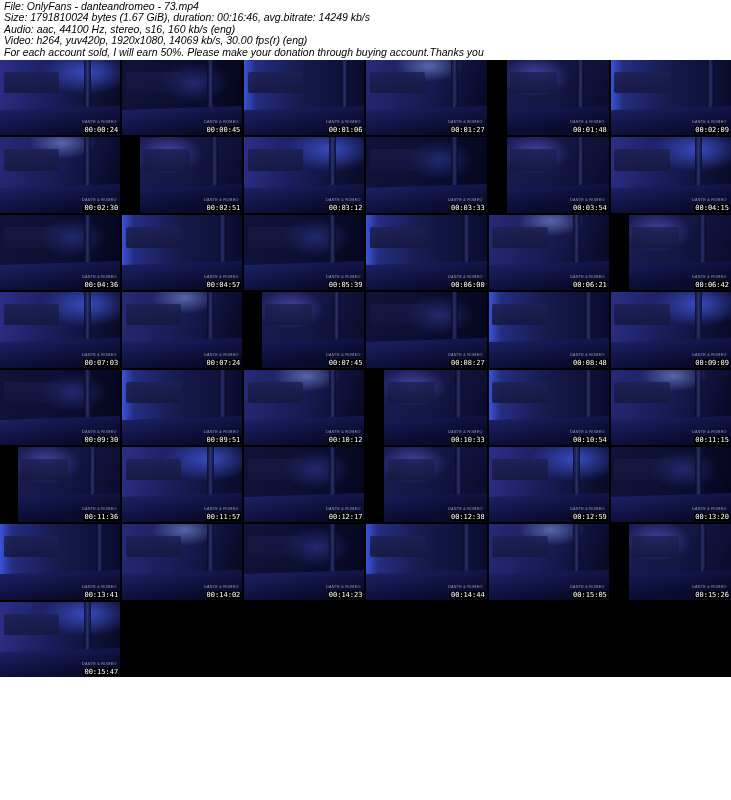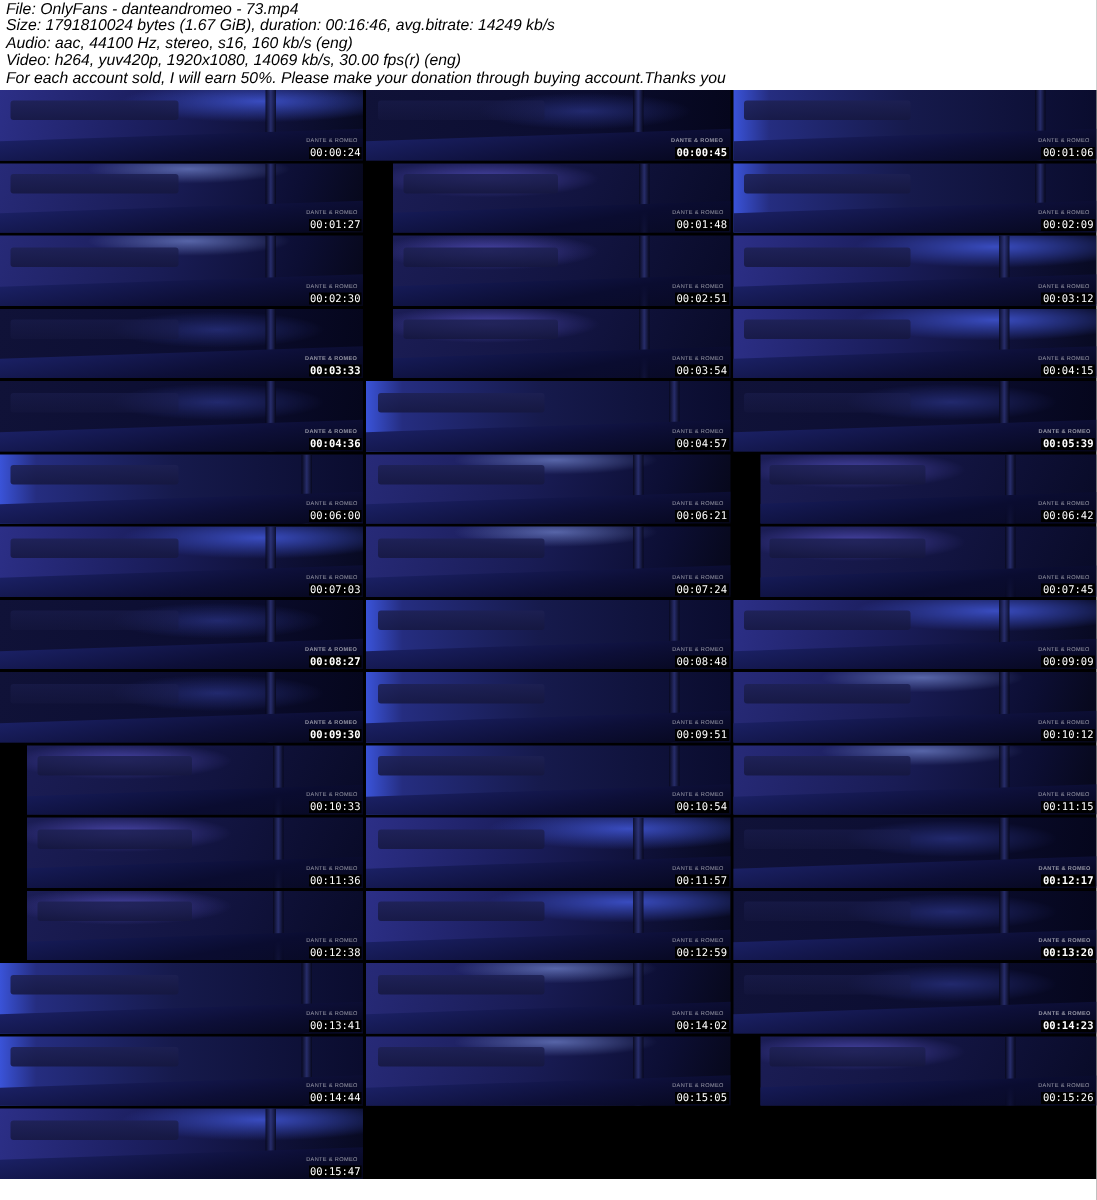--- a/index.html
+++ b/index.html
@@ -21,44 +21,44 @@
     color:var(--header-fg);
     font-style:italic;
     font-size:10.5px;
     line-height:11.4px;
     white-space:nowrap;
   }
 
   
   .grid{
     width:731px;
-    height:726px;
+    height:617px;
     background:var(--grid-bg);
     display:grid;
-    grid-template-columns:repeat(3,1fr);
+    grid-template-columns:repeat(6,1fr);
     grid-auto-rows:1fr;
     gap:2px;
   }
   .tile{
     position:relative;
     overflow:hidden;
     background:#0c0e33;
   }
   
   .t0{background:
       radial-gradient(ellipse 62% 48% at 72% 16%, rgba(64,86,214,.85) 0%, rgba(64,86,214,0) 62%),
       linear-gradient(102deg,#2c2f87 0%,#1c1f60 38%,#10123c 72%,#070920 100%);}
   .t1{background:
       linear-gradient(90deg,#3a53d8 0%,#252d80 10%,#161a4c 48%,#0a0c2e 100%);}
   .t2{background:
       radial-gradient(ellipse 55% 45% at 28% 22%, rgba(85,80,190,.8) 0%, rgba(85,80,190,0) 60%),
       linear-gradient(115deg,#1b1d55 0%,#121440 55%,#080a26 100%); margin-left: 18px;}
   .t3{background:
       radial-gradient(ellipse 45% 40% at 60% 30%, rgba(52,64,160,.55) 0%, rgba(52,64,160,0) 65%),
-      linear-gradient(95deg,#101238 0%,#0b0d30 60%,#05061c 100%); font-weight: bold;}
+      linear-gradient(95deg,#101238 0%,#0b0d30 60%,#05061c 100%);}
   .t4{background:
       radial-gradient(ellipse 40% 30% at 52% 8%, rgba(150,175,255,.5) 0%, rgba(150,175,255,0) 70%),
       linear-gradient(108deg,#272a78 0%,#191c55 45%,#0c0e33 80%,#060718 100%);}
 
   
   .decor{position:absolute;pointer-events:none;}
   .headboard{top:16%;left:3%;width:46%;height:28%;border-radius:2px;
     background:linear-gradient(180deg,#1d2052 0%,#15173f 100%);opacity:.85;}
   .bed{left:-4%;right:-4%;bottom:-6%;height:42%;
     background:linear-gradient(172deg,#1b2166 0%,#0d0f38 55%,#05061a 100%);

